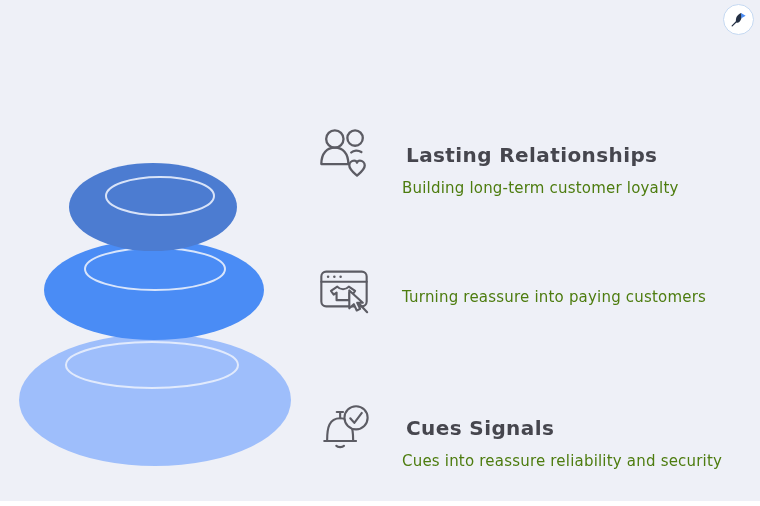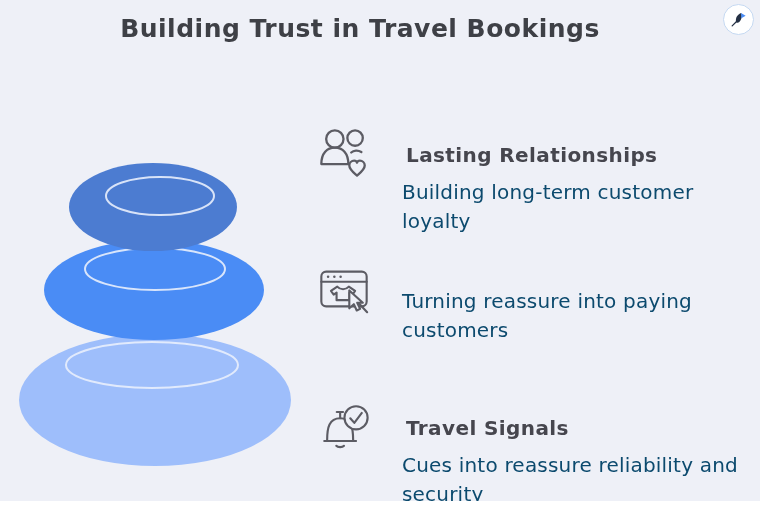--- a/index.html
+++ b/index.html
@@ -22,33 +22,32 @@
   .item{position:absolute;left:317px;display:flex;gap:31px;}
   .item-1{top:126px;}
   .item-2{top:263px;}
   .item-3{top:399px;}
   .item-icon{width:54px;height:54px;flex:0 0 54px;}
   .item-text{padding-top:13px;}
   .item-title{
     margin:4px;font-size:20px;font-weight:800;letter-spacing:.4px;color:#46464e;
   }
   .item-desc{
-    margin:11px 0 0 0;font-size:20px;line-height:1.45;
-    color:#0c4a6e;max-width:345px;letter-spacing:.2px;
+    margin:11px 0 0 0;font-size:15px;line-height:1.45;
+    color:#4d7c0f;max-width:345px;letter-spacing:.2px;
   }
   .bottom-strip{
     position:absolute;left:0;bottom:0;width:760px;height:5px;background:#ffffff;
   }
 </style>
 </head>
 <body>
 
 <div id="canvas">
 
-  <div class="page-title">Building Trust in Travel Bookings</div>
 
   <div class="badge">
     <svg width="19" height="19" viewBox="0 0 24 24">
       <line x1="4" y1="20" x2="9.5" y2="14.5" stroke="#243044" stroke-width="1.6" stroke-linecap="round"></line>
       <path d="M9 15.5 C7.8 10.5 10 6 15.2 3.8 C17 7 16.2 12.2 12.6 15.6 C11.4 16.4 10 16.4 9 15.5 Z" fill="#243044"></path>
       <path d="M15.2 3.8 L21 7.2 L15.6 10.4 Z" fill="#4a8cf5"></path>
     </svg>
   </div>
 
   <svg class="stones-svg" width="300" height="330" viewBox="0 0 300 330">
@@ -97,19 +96,19 @@
     <svg class="item-icon" viewBox="0 0 56 56" fill="none" stroke-width="2.2" stroke-linecap="round" stroke-linejoin="round" stroke="#5c5c64">
       <path d="M24 20 L24 14"></path>
       <path d="M20.5 13.5 L27 13.5"></path>
       <path d="M10.5 43 C10.5 36 11 30.5 13 26.5 C15.2 21.9 19 20 24 20 C29 20 32.8 21.9 35 26.5 C37 30.5 37.5 36 37.5 43"></path>
       <path d="M7.5 43.5 L40.5 43.5"></path>
       <path d="M20 48.5 C21.5 50.3 26.5 50.3 28 48.5"></path>
       <circle cx="40.5" cy="19.5" r="12" fill="#eef0f7"></circle>
       <path d="M34.5 20 L38.7 24.8 L46.5 14.5"></path>
     </svg>
     <div class="item-text">
-      <h2 class="item-title">Travel Signals</h2>
+      <h2 class="item-title">Cues Signals</h2>
       <p class="item-desc">Cues into reassure reliability and security</p>
     </div>
   </div>
 
   <div class="bottom-strip"></div>
 </div>
 
 </body></html>

